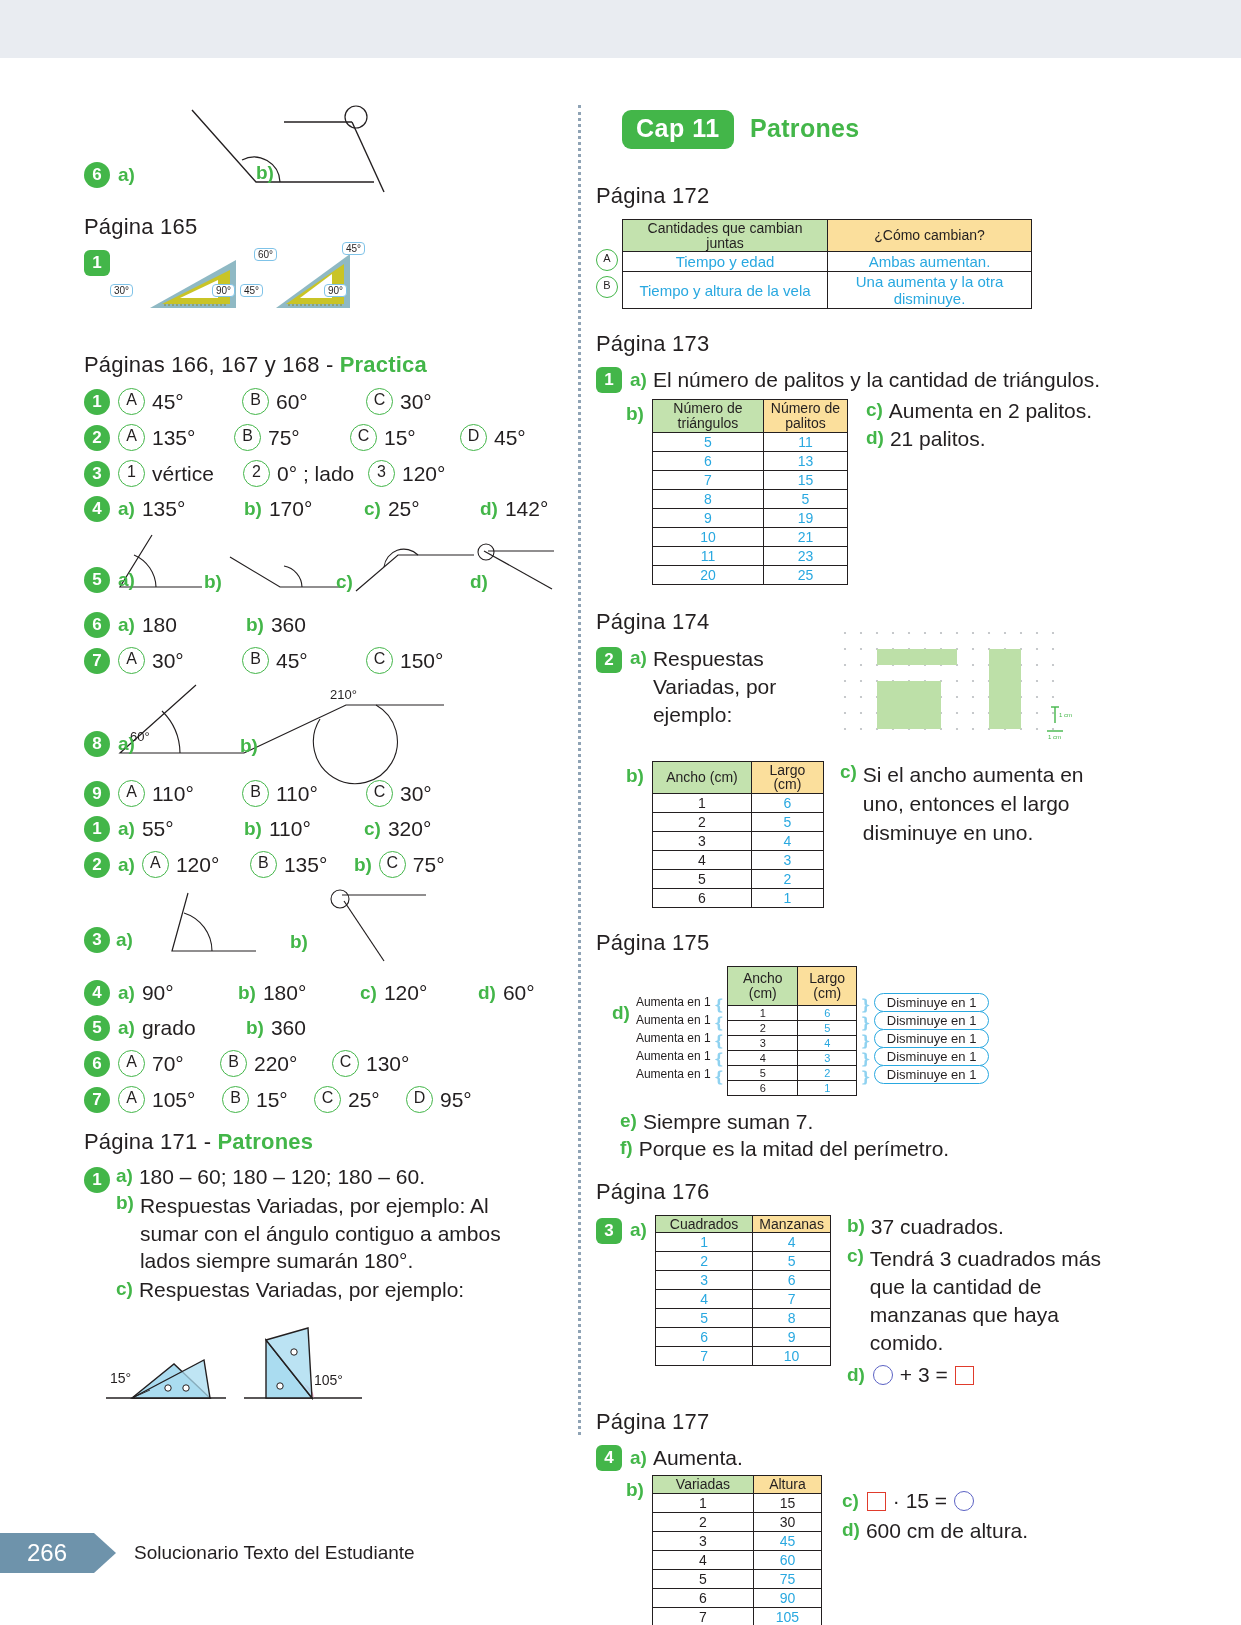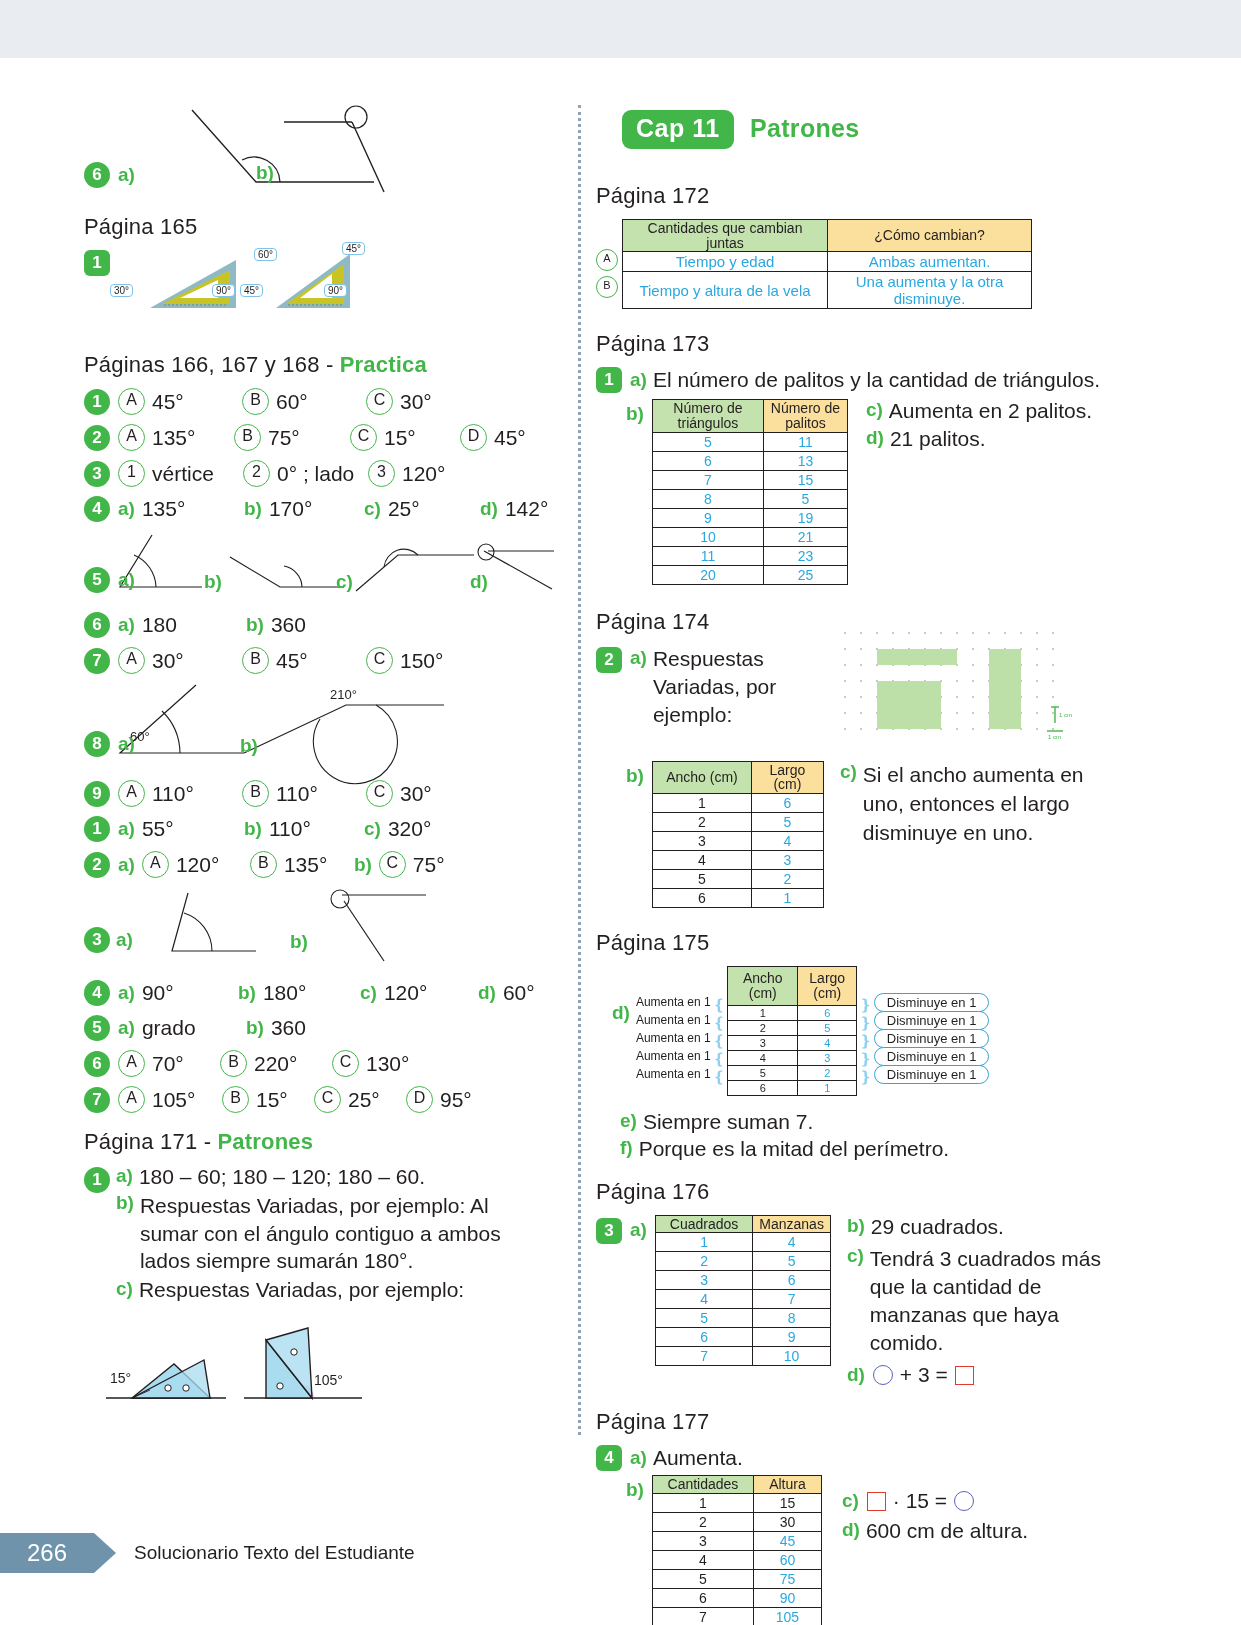--- a/index.html
+++ b/index.html
@@ -717,21 +717,21 @@
           </tr>
       <tr>
             <td class="blue">7</td>
             <td class="blue">10</td>
           </tr>
     </tbody>
       </table>
     <div style="margin-left:16px;">
       <div style="display:flex;">
           <span class="lbl" style="margin-right:6px">b)</span>
-          <span class="ans">29 cuadrados.</span>
+          <span class="ans">37 cuadrados.</span>
         </div>
       <div style="display:flex;margin-top:6px;">
           <span class="lbl" style="margin-right:6px;flex:none;">c)</span>
           <span class="ans" style="width:232px;line-height:1.34">Tendrá 3 cuadrados más que la cantidad de manzanas que haya comido.</span>
         </div>
       <div style="display:flex;align-items:center;margin-top:6px;">
         <span class="lbl" style="margin-right:8px">d)</span>
         <span style="display:inline-block;width:18px;height:18px;border:1.8px solid #5b62c4;border-radius:50%;"></span>
         <span class="ans" style="margin:0 7px">+ 3 =</span>
         <span style="display:inline-block;width:17px;height:17px;border:1.8px solid #e03b2c;"></span>
@@ -743,21 +743,21 @@
   <div style="display:flex;align-items:center;">
     <span class="bn sq">4</span>
     <span class="lbl" style="margin:0 6px 0 8px">a)</span>
     <span class="ans">Aumenta.</span>
   </div>
   <div style="display:flex;align-items:flex-start;margin-top:4px;">
     <span class="lbl" style="margin:4px 8px 0 30px;">b)</span>
     <table class="t" style="width:170px">
       <tbody>
           <tr>
-        <th class="g" style="width:88px">Cantidades</th>
+        <th class="g" style="width:88px">Variadas</th>
         <th class="y">Altura</th>
       </tr>
       <tr>
             <td class="blk">1</td>
             <td class="blk">15</td>
           </tr>
       <tr>
             <td class="blk">2</td>
             <td class="blk">30</td>
           </tr>

